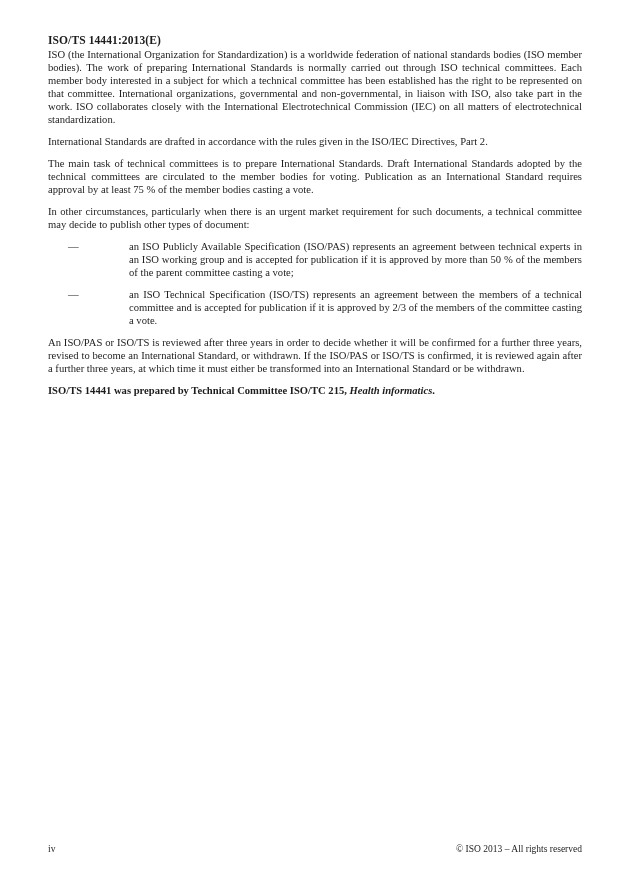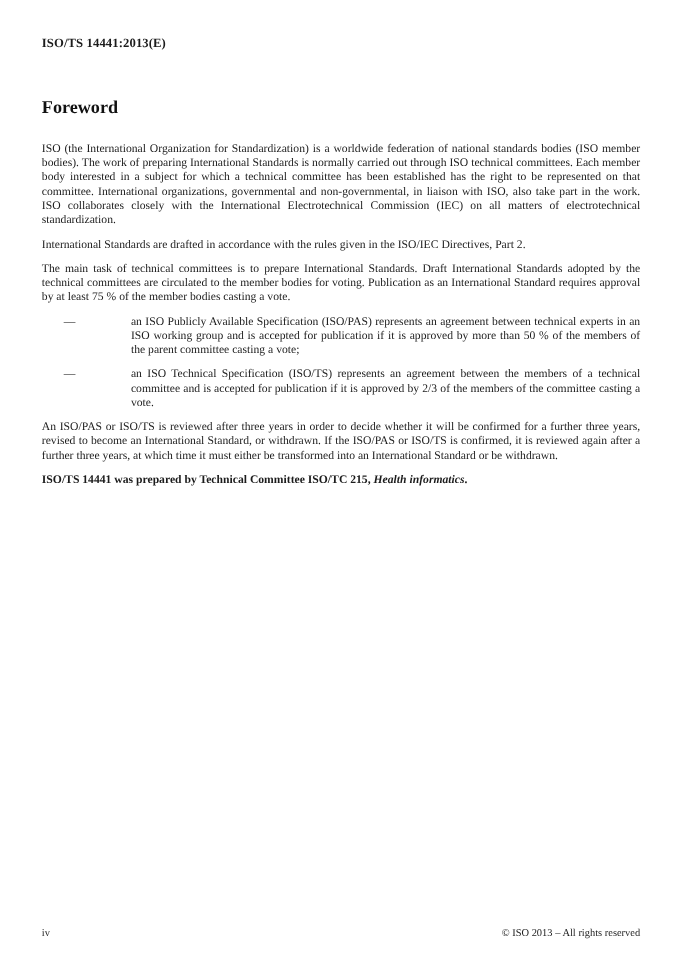--- a/index.html
+++ b/index.html
@@ -8,21 +8,21 @@
     width: 620px;
     height: 876px;
     position: relative;
     font-family: "Liberation Serif", "DejaVu Serif", serif;
     color: #1c1c1c;
     overflow: hidden;
   }
   .page {
     position: absolute;
     inset: 0;
-    padding: 30px 38px 22px 38px;
+    padding: 30px 38px 22px 48px;
     display: flex;
     flex-direction: column;
     background: #ffffff;
   }
   .doc-id {
     font-weight: bold;
     font-size: 11.5px;
     letter-spacing: 0.1px;
   }
   h1.section-title {
@@ -73,28 +73,28 @@
 <body>
 
 <div class="page">
 
   <header>
     <span class="doc-id">ISO/TS 14441:2013(E)</span>
   </header>
 
   <main>
 
-    <h1 class="section-title">Foreword</h1>
 
     <p class="body-par">ISO (the International Organization for Standardization) is a worldwide federation of national standards bodies (ISO member bodies). The work of preparing International Standards is normally carried out through ISO technical committees. Each member body interested in a subject for which a technical committee has been established has the right to be represented on that committee. International organizations, governmental and non-governmental, in liaison with ISO, also take part in the work. ISO collaborates closely with the International Electrotechnical Commission (IEC) on all matters of electrotechnical standardization.</p>
 
     <p class="body-par">International Standards are drafted in accordance with the rules given in the ISO/IEC Directives, Part 2.</p>
 
     <p class="body-par">The main task of technical committees is to prepare International Standards. Draft International Standards adopted by the technical committees are circulated to the member bodies for voting. Publication as an International Standard requires approval by at least 75 % of the member bodies casting a vote.</p>
 
+    <p class="body-par">In other circumstances, particularly when there is an urgent market requirement for such documents, a technical committee may decide to publish other types of document:</p>
 
     <div class="bullet">
       <span class="dash">—</span>
       <span class="bullet-text">an ISO Publicly Available Specification (ISO/PAS) represents an agreement between technical experts in an ISO working group and is accepted for publication if it is approved by more than 50 % of the members of the parent committee casting a vote;</span>
     </div>
 
     <div class="bullet">
       <span class="dash">—</span>
       <span class="bullet-text">an ISO Technical Specification (ISO/TS) represents an agreement between the members of a technical committee and is accepted for publication if it is approved by 2/3 of the members of the committee casting a vote.</span>
     </div>

